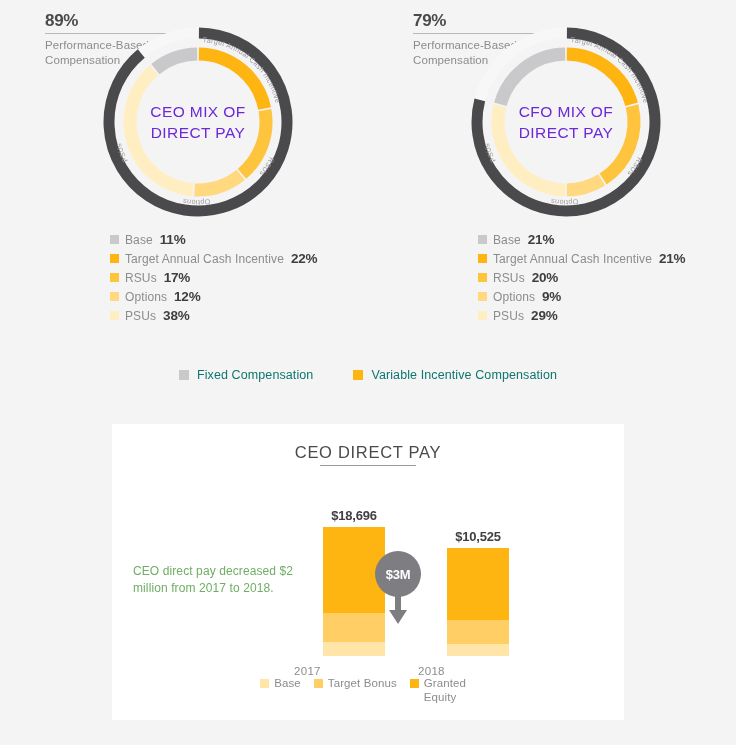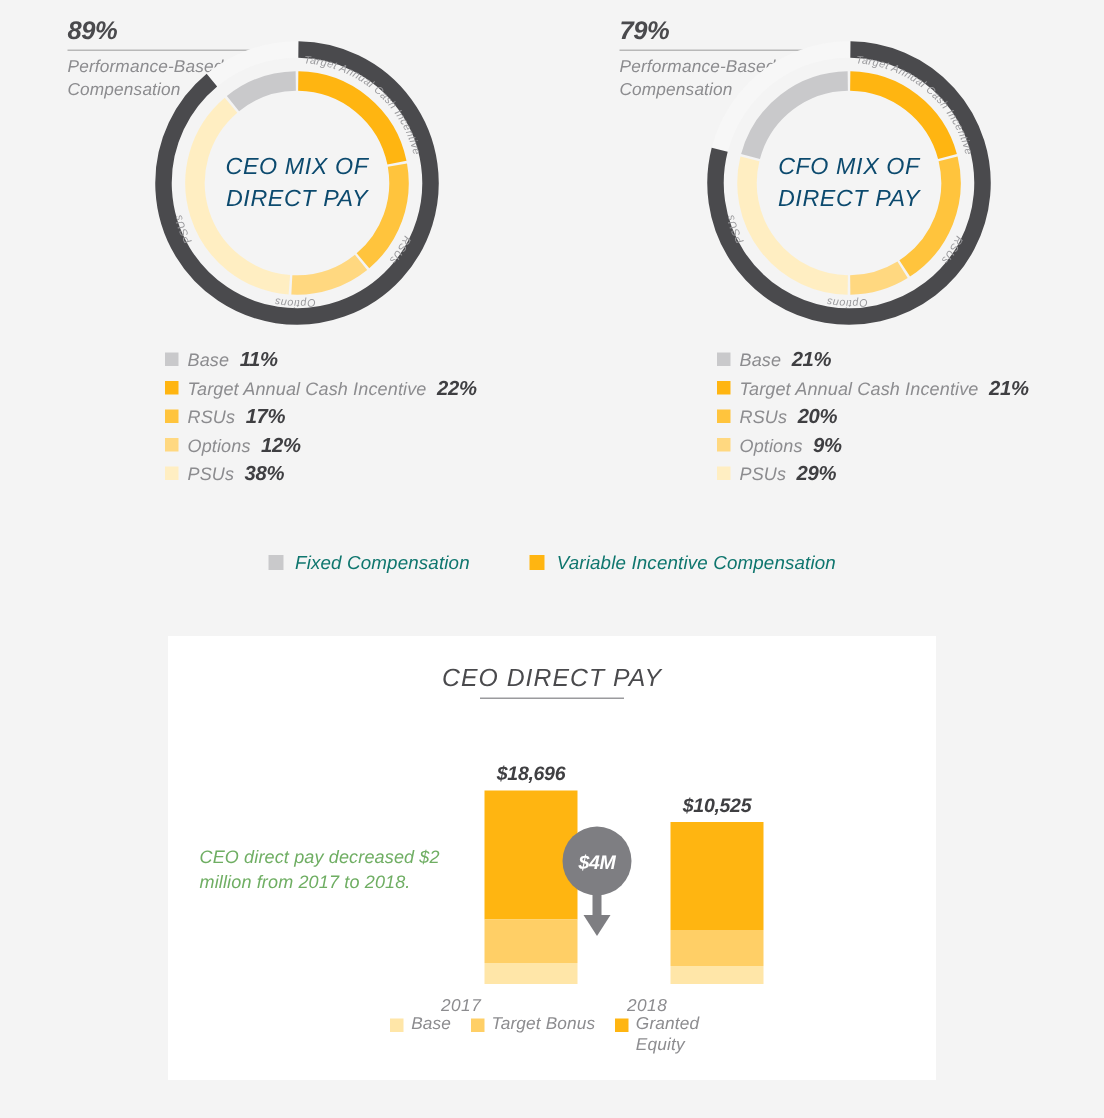--- a/index.html
+++ b/index.html
@@ -2,21 +2,21 @@
 <html><head>
 <meta charset="utf-8">
 <style>
   * { box-sizing: border-box; margin: 0; padding: 0; }
   html, body {
     width: 736px; height: 745px;
     background: #f4f4f4;
     font-family: "Liberation Sans", sans-serif;
     overflow: hidden;
   }
-  .page { position: relative; width: 736px; height: 527px; font-style: italic; }
+  .page { position: relative; width: 736px; height: 527px; }
 
   
   .donut-panel { position: absolute; width: 368px; height: 340px; top: 0; }
   .donut-panel.ceo { left: 0; }
   .donut-panel.cfo { left: 368px; }
 
   .pbc-block { position: absolute; left: 45px; top: 10px; width: 170px; }
   .pbc-pct {
     font-size: 17px; font-weight: bold; color: #4a4a4d;
     letter-spacing: -0.3px; line-height: 22px;
@@ -28,21 +28,21 @@
   }
 
   .donut-wrap { position: absolute; left: 98px; top: 22px; width: 200px; height: 200px; }
   .donut-svg { display: block; }
   .donut-center {
     position: absolute; left: 0; top: 0; width: 200px; height: 200px;
     display: flex; flex-direction: column; align-items: center; justify-content: center;
     pointer-events: none;
   }
   .donut-center span {
-    font-size: 15.5px; color: #0c4a6e; letter-spacing: 0.4px;
+    font-size: 15.5px; color: #6d28d9; letter-spacing: 0.4px;
     line-height: 21px; text-align: center;
   }
 
   
   .legend { position: absolute; left: 110px; top: 232px; }
   .legend-row { display: flex; align-items: baseline; height: 19px; }
   .sw {
     width: 9px; height: 9px; display: inline-block;
     margin-right: 6px; position: relative; top: 0px; flex: none;
   }
@@ -274,21 +274,21 @@
         </div>
         <div class="bar-col" style="left: 335px; top: 0px; height: 296px;">
           <div class="bar-val" style="top: 104.599px;">$10,525</div>
           <div class="bar-stack" style="top: 123.599px; height: 108.401px;">
             <div class="bar-seg" style="height: 72.6211px; background: rgb(255, 181, 17);"></div>
             <div class="bar-seg" style="height: 23.8534px; background: rgb(255, 207, 102);"></div>
             <div class="bar-seg" style="height: 11.9267px; background: rgb(255, 230, 168);"></div>
           </div>
           <div class="bar-xlabel" style="top: 241px;">2018</div>
         </div>
-        <div class="badge" style="left: 263px; top: 127px; background: rgb(126, 126, 130);">$4M</div>
+        <div class="badge" style="left: 263px; top: 127px; background: rgb(126, 126, 130);">$3M</div>
         <svg class="badge-arrow" width="20" height="34" viewBox="0 0 20 34" style="left: 276px; top: 168px;">
           <rect x="7" y="0" width="6" height="20" fill="#7e7e82"></rect>
           <polygon points="1,18 19,18 10,32" fill="#7e7e82"></polygon>
         </svg>
       </div>
 
     <div class="bar-legend" id="bar-legend">
         <div class="bl-item">
           <span class="sw" style="background: rgb(255, 230, 168);"></span>
           <span class="bl-txt">Base</span>

